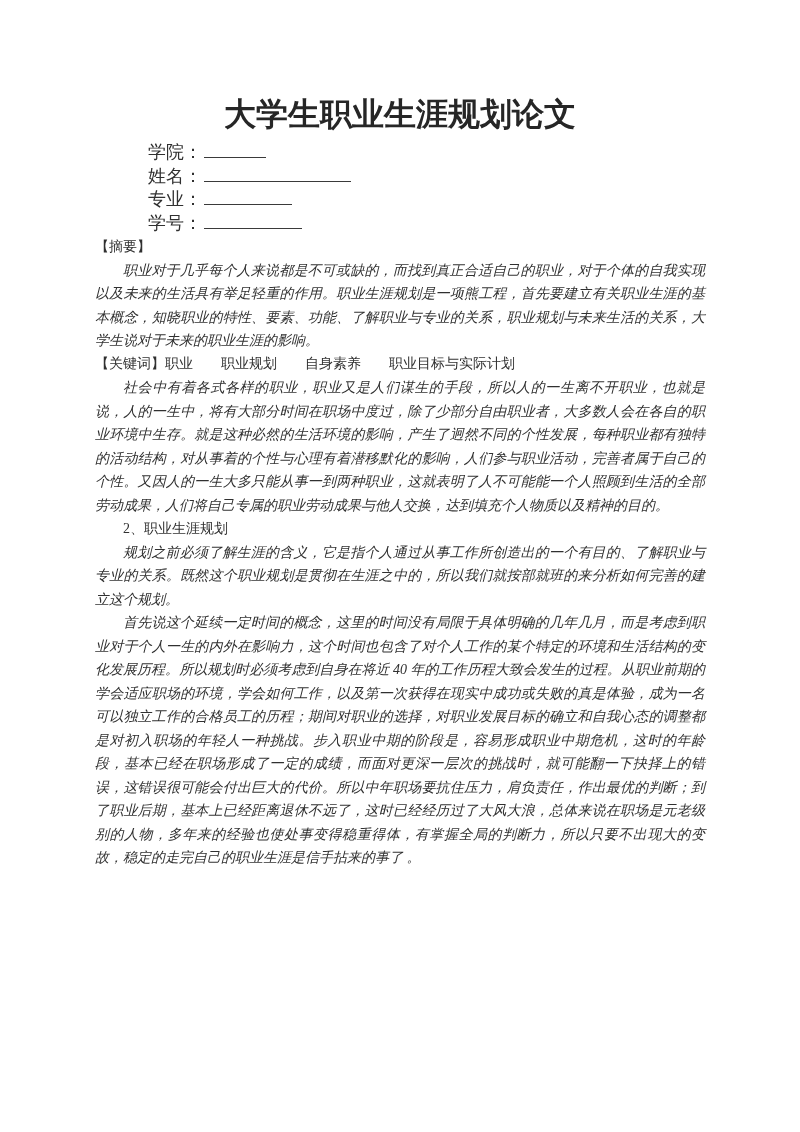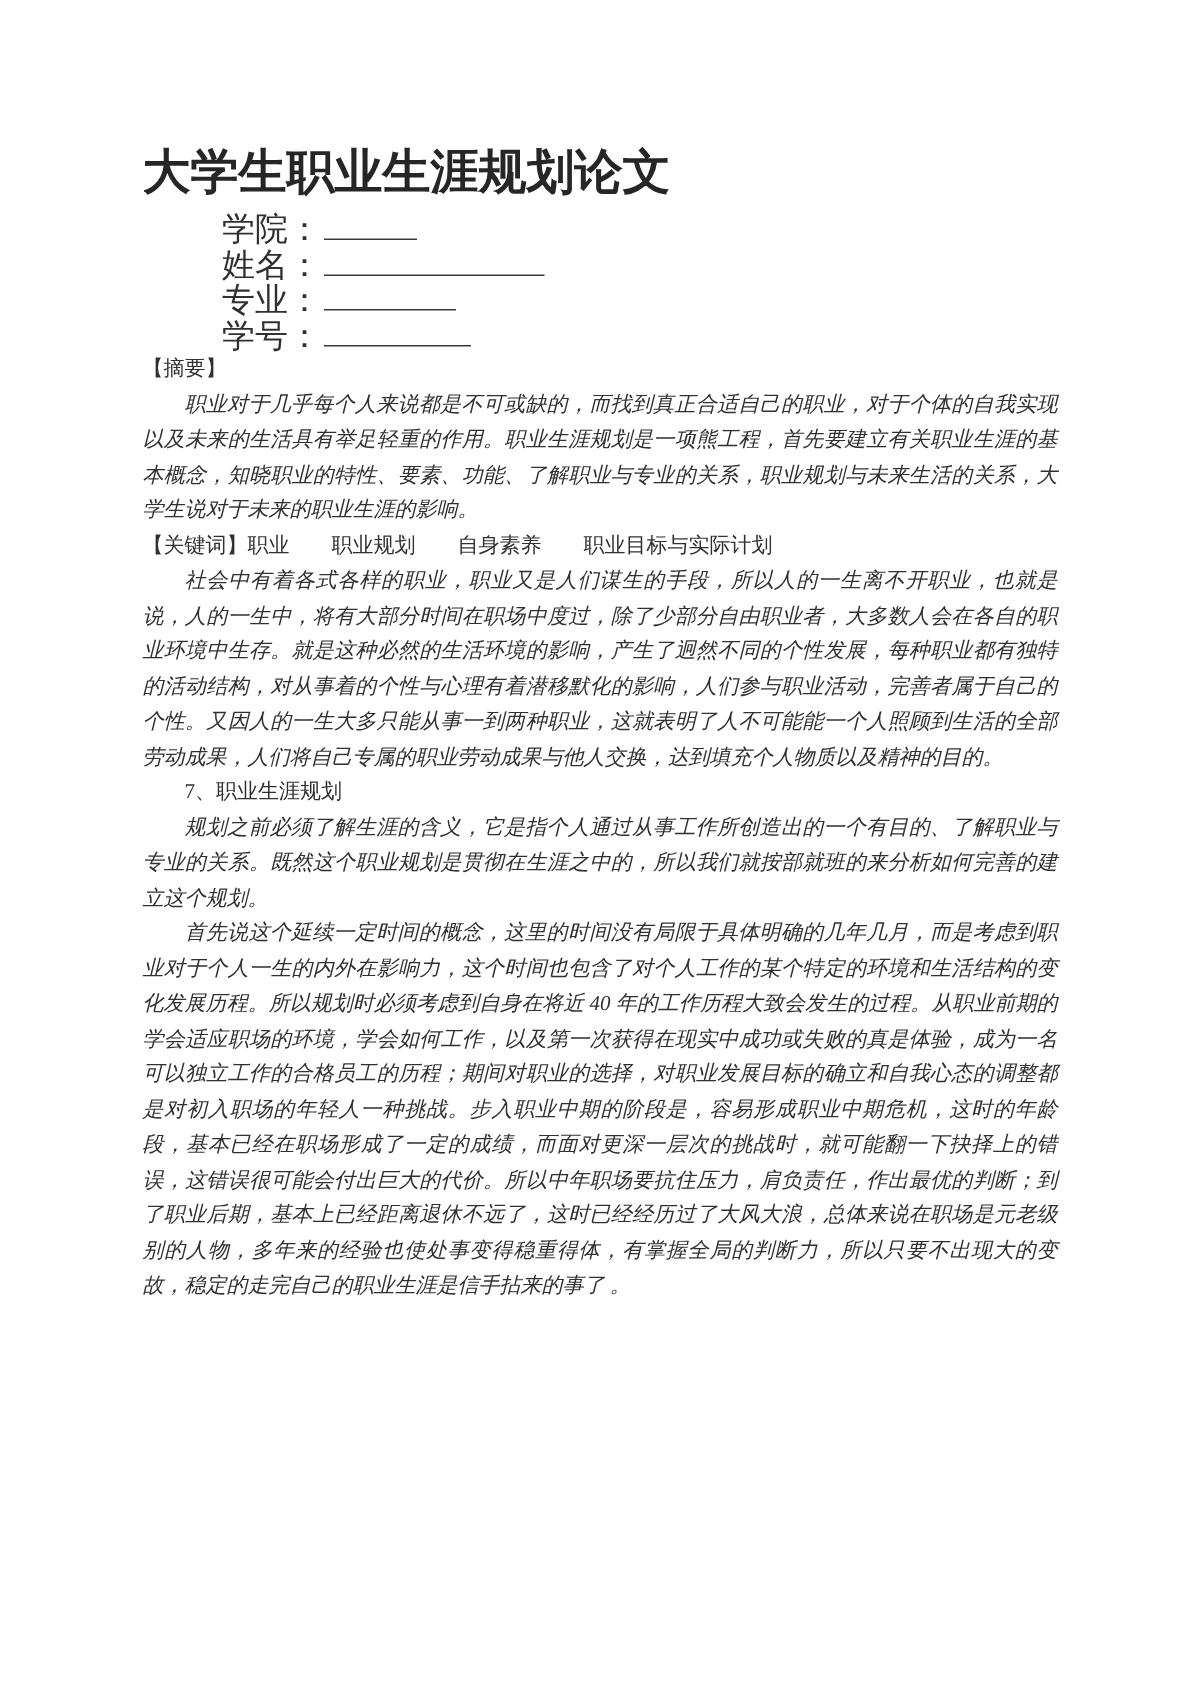--- a/index.html
+++ b/index.html
@@ -19,28 +19,28 @@
     width: 800px;
     height: 1132px;
     padding: 0 95px;
     background: #ffffff;
   }
   .doc-title {
     margin: 96px 0 9px 0;
     font-size: 32px;
     line-height: 36px;
     font-weight: bold;
-    text-align: left;
+    text-align: center;
     color: #262626;
   }
   .form-block {
     margin-left: 53px;
   }
   .form-row {
-    font-size: 22px;
+    font-size: 18px;
     line-height: 23.5px;
     white-space: nowrap;
   }
   .blank {
     display: inline-block;
     height: 15px;
     border-bottom: 1px solid #3a3a3a;
     vertical-align: baseline;
     margin-left: 2px;
   }
@@ -56,20 +56,21 @@
   .para {
     text-indent: 2em;
     text-align: justify;
     font-style: italic;
   }
   .heading {
     text-indent: 2em;
   }
   .keywords-line {
     text-align: justify;
+    font-family: Liberation Mono, monospace;
   }
 </style>
 </head>
 <body>
 
 <div class="page">
 
   <h1 class="doc-title">大学生职业生涯规划论文</h1>
 
   <div class="form-block">
@@ -90,17 +91,17 @@
   <div class="line">【摘要】</div>
 
   <p class="para">职业对于几乎每个人来说都是不可或缺的，而找到真正合适自己的职业，对于个体的自我实现以及未来的生活具有举足轻重的作用。职业生涯规划是一项熊工程，首先要建立有关职业生涯的基本概念，知晓职业的特性、要素、功能、了解职业与专业的关系，职业规划与未来生活的关系，大学生说对于未来的职业生涯的影响。</p>
 
   <div class="line keywords-line">
     <span>【关键词】</span><span>职业　　职业规划　　自身素养　　职业目标与实际计划</span>
   </div>
 
   <p class="para">社会中有着各式各样的职业，职业又是人们谋生的手段，所以人的一生离不开职业，也就是说，人的一生中，将有大部分时间在职场中度过，除了少部分自由职业者，大多数人会在各自的职业环境中生存。就是这种必然的生活环境的影响，产生了迥然不同的个性发展，每种职业都有独特的活动结构，对从事着的个性与心理有着潜移默化的影响，人们参与职业活动，完善者属于自己的个性。又因人的一生大多只能从事一到两种职业，这就表明了人不可能能一个人照顾到生活的全部劳动成果，人们将自己专属的职业劳动成果与他人交换，达到填充个人物质以及精神的目的。</p>
 
-  <div class="heading">7、职业生涯规划</div>
+  <div class="heading">2、职业生涯规划</div>
   <p class="para">规划之前必须了解生涯的含义，它是指个人通过从事工作所创造出的一个有目的、了解职业与专业的关系。既然这个职业规划是贯彻在生涯之中的，所以我们就按部就班的来分析如何完善的建立这个规划。</p>
   <p class="para">首先说这个延续一定时间的概念，这里的时间没有局限于具体明确的几年几月，而是考虑到职业对于个人一生的内外在影响力，这个时间也包含了对个人工作的某个特定的环境和生活结构的变化发展历程。所以规划时必须考虑到自身在将近 40 年的工作历程大致会发生的过程。从职业前期的学会适应职场的环境，学会如何工作，以及第一次获得在现实中成功或失败的真是体验，成为一名可以独立工作的合格员工的历程；期间对职业的选择，对职业发展目标的确立和自我心态的调整都是对初入职场的年轻人一种挑战。步入职业中期的阶段是，容易形成职业中期危机，这时的年龄段，基本已经在职场形成了一定的成绩，而面对更深一层次的挑战时，就可能翻一下抉择上的错误，这错误很可能会付出巨大的代价。所以中年职场要抗住压力，肩负责任，作出最优的判断；到了职业后期，基本上已经距离退休不远了，这时已经经历过了大风大浪，总体来说在职场是元老级别的人物，多年来的经验也使处事变得稳重得体，有掌握全局的判断力，所以只要不出现大的变故，稳定的走完自己的职业生涯是信手拈来的事了 。</p>
 
 </div>
 
 </body></html>

